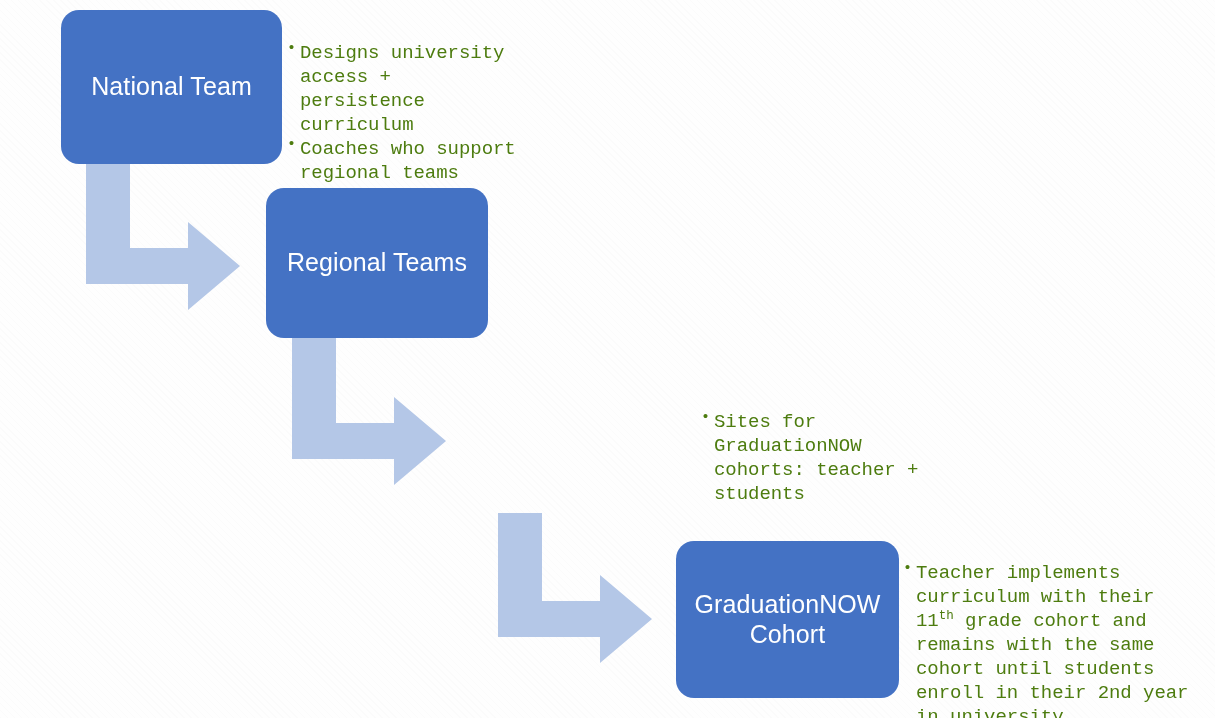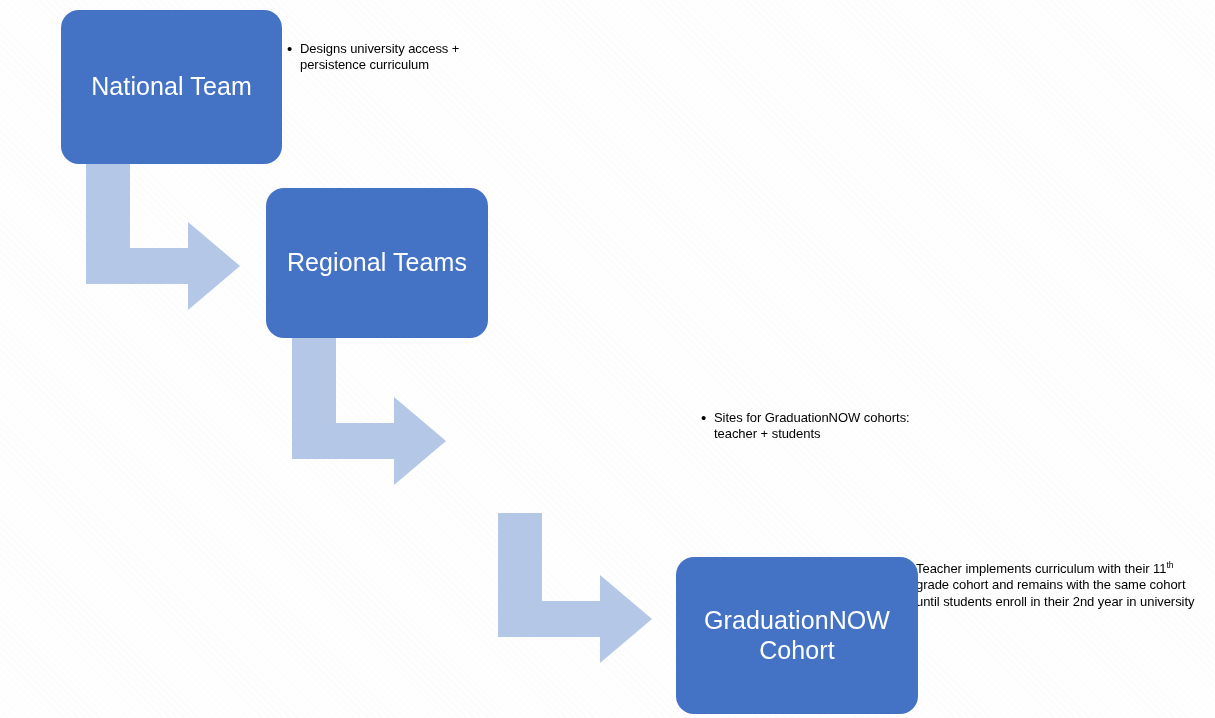--- a/index.html
+++ b/index.html
@@ -57,41 +57,42 @@
   }
 
   .node-label {
     display: block;
     white-space: pre-line;
   }
 
   #node-0 { left: 61px;  top: 10px;  width: 221px; height: 154px; }
   #node-1 { left: 266px; top: 188px; width: 222px; height: 150px; }
   #node-2 { left: 472px; top: 366px; width: 223px; height: 152px; }
-  #node-3 { left: 676px; top: 541px; width: 242px; height: 157px; margin-top: 16px; }
+  #node-3 { left: 676px; top: 541px; width: 223px; height: 157px; }
 
   
   .arrow-svg {
     position: absolute;
     z-index: 1;
     overflow: visible;
   }
   #arrow-0 { left: 84px;  top: 160px; }
   #arrow-1 { left: 290px; top: 335px; }
   #arrow-2 { left: 496px; top: 513px; }
 
   
   .bullet-block {
     position: absolute;
     z-index: 2;
-    color: #000000;
-    font-size: 13px;
+    color: #4d7c0f;
+    font-size: 19px;
     line-height: 1.265;
     font-weight: 400;
     letter-spacing: -0.05px;
+    font-family: Liberation Mono, monospace;
   }
   .bullet-list {
     margin: 0;
     padding: 0;
     list-style: none;
   }
   .bullet-item {
     position: relative;
     padding-left: 13px;
     margin: 0 0 0 0;
@@ -142,20 +143,21 @@
 
 
   <div class="node-box" id="node-3">
     <span class="node-label">GraduationNOW
 Cohort</span>
   </div>
 
   <div class="bullet-block" id="text-0">
     <ul class="bullet-list">
         <li class="bullet-item">Designs university access + persistence curriculum</li>
+        <li class="bullet-item">Coaches who support regional teams</li>
       </ul>
   </div>
 
 
   <div class="bullet-block" id="text-2">
     <ul class="bullet-list">
         <li class="bullet-item">Sites for GraduationNOW cohorts: teacher + students</li>
       </ul>
   </div>
 

